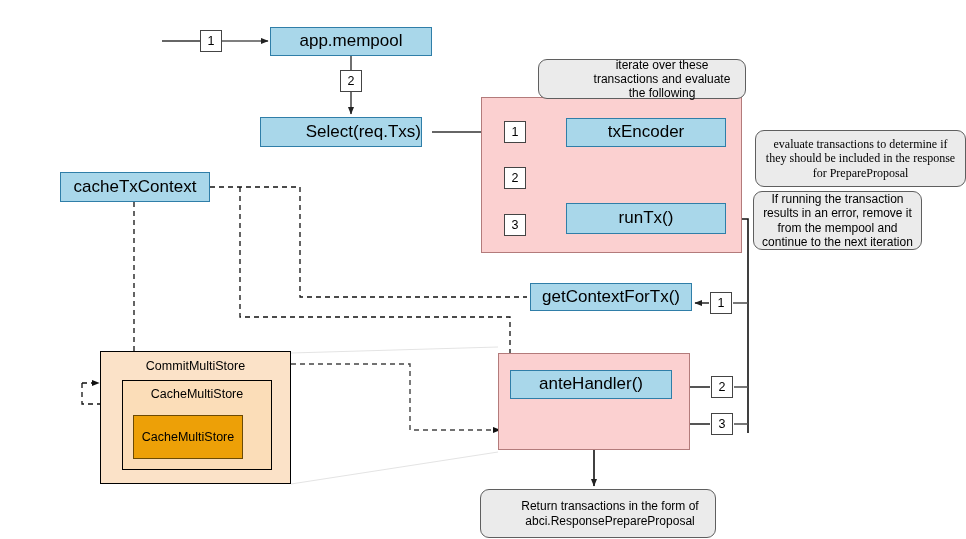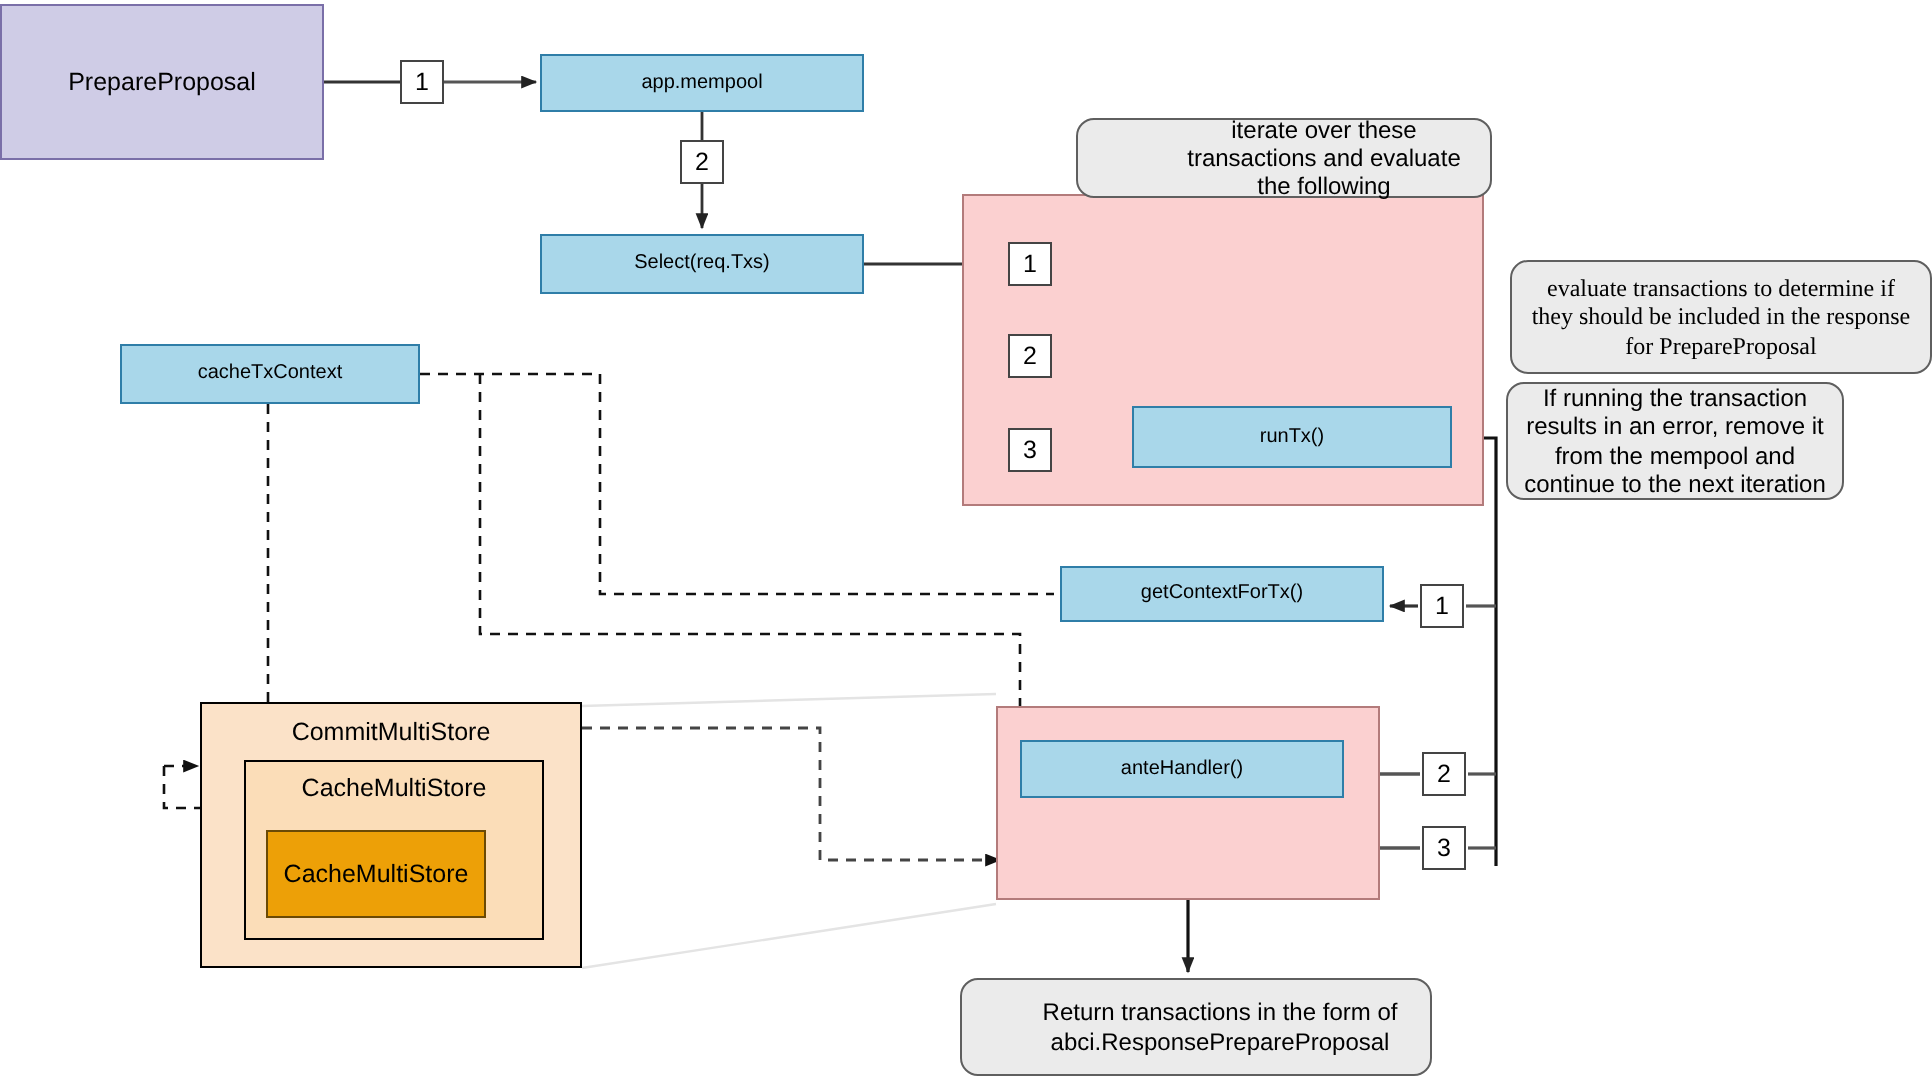--- a/index.html
+++ b/index.html
@@ -2,21 +2,21 @@
 <html><head>
 <meta charset="utf-8">
 <style>
   html,body{margin:0;padding:0;background:#ffffff;}
   body{width:966px;height:539px;position:relative;overflow:hidden;
        font-family:"Liberation Sans","DejaVu Sans",sans-serif;color:#000;}
   #canvas{position:absolute;left:0;top:0;width:966px;height:539px;}
   svg.lines{position:absolute;left:0;top:0;width:966px;height:539px;pointer-events:none;}
   .node{position:absolute;box-sizing:border-box;display:flex;align-items:center;
         justify-content:center;text-align:center;line-height:1.18;}
-  .blue{background:#a9d7ea;border:1px solid #2f7ea8;font-size:10px;}
+  .blue{background:#a9d7ea;border:1px solid #2f7ea8;font-size:17px;}
   .purple{background:#cfcce6;border:1px solid #7a6fa8;font-size:12.5px;}
   .pinkgroup{background:#fbd0d0;border:1px solid #b37b7b;}
   .callout{background:#ebebeb;border:1px solid #5f5f5f;border-radius:9px;
            font-size:12px;padding:4px 8px;}
   .commit{background:#fbe2c8;border:1.6px solid #000;font-size:12.5px;
           align-items:flex-start;padding-top:7px;}
   .cachemid{background:#fbddb8;border:1.4px solid #000;font-size:12.5px;
             align-items:flex-start;padding-top:6px;}
   .cacheinner{background:#eda007;border:1.4px solid #6b4a05;font-size:12.5px;}
   .badge{position:absolute;box-sizing:border-box;width:22px;height:22px;
@@ -77,34 +77,34 @@
     <path d="M291,364 L410,364 L410,430 L500,430" stroke="#444" stroke-width="1.4" fill="none" stroke-dasharray="5,4" marker-end="url(#arrHeadD)"></path>
 
     <path d="M82,383 L82,404 L122,404" stroke="#111" stroke-width="1.3" fill="none" stroke-dasharray="5,4"></path>
     <path d="M82,383 L99,383" stroke="#111" stroke-width="1.3" fill="none" stroke-dasharray="5,4" marker-end="url(#arrHeadD)"></path>
     <path d="M113,437 L113,459 L149,459" stroke="#111" stroke-width="1.3" fill="none" stroke-dasharray="5,4"></path>
     <path d="M113,437 L113,432" stroke="#111" stroke-width="1.3" fill="none" stroke-dasharray="5,4" marker-end="url(#arrHeadD)"></path>
 
     <path d="M594,450 L594,486" stroke="#111" stroke-width="1.6" fill="none" marker-end="url(#arrHead)"></path>
   </svg>
 
-  <div class="node purple" style="left:0px;top:2px;width:162px;height:78px;">
-    <span class="lbl">PrepareProposal</span>
-  </div>
 
   <div class="node blue" style="left:270px;top:27px;width:162px;height:29px;">
     <span class="lbl">app.mempool</span>
   </div>
 
-  <div class="node blue" style="left:270px;top:117px;width:162px;height:30px;">
+  <div class="node blue" style="left:260px;top:117px;width:162px;height:30px;justify-content:flex-end;">
     <span class="lbl">Select(req.Txs)</span>
   </div>
 
   <div class="node pinkgroup" style="left:481px;top:97px;width:261px;height:156px;"></div>
 
+  <div class="node blue" style="left:566px;top:118px;width:160px;height:29px;">
+    <span class="lbl">txEncoder</span>
+  </div>
   <div class="node blue" style="left:566px;top:203px;width:160px;height:31px;">
     <span class="lbl">runTx()</span>
   </div>
 
   <div class="node blue" style="left:530px;top:283px;width:162px;height:28px;">
     <span class="lbl">getContextForTx()</span>
   </div>
 
   <div class="node blue" style="left:60px;top:172px;width:150px;height:30px;">
     <span class="lbl">cacheTxContext</span>

